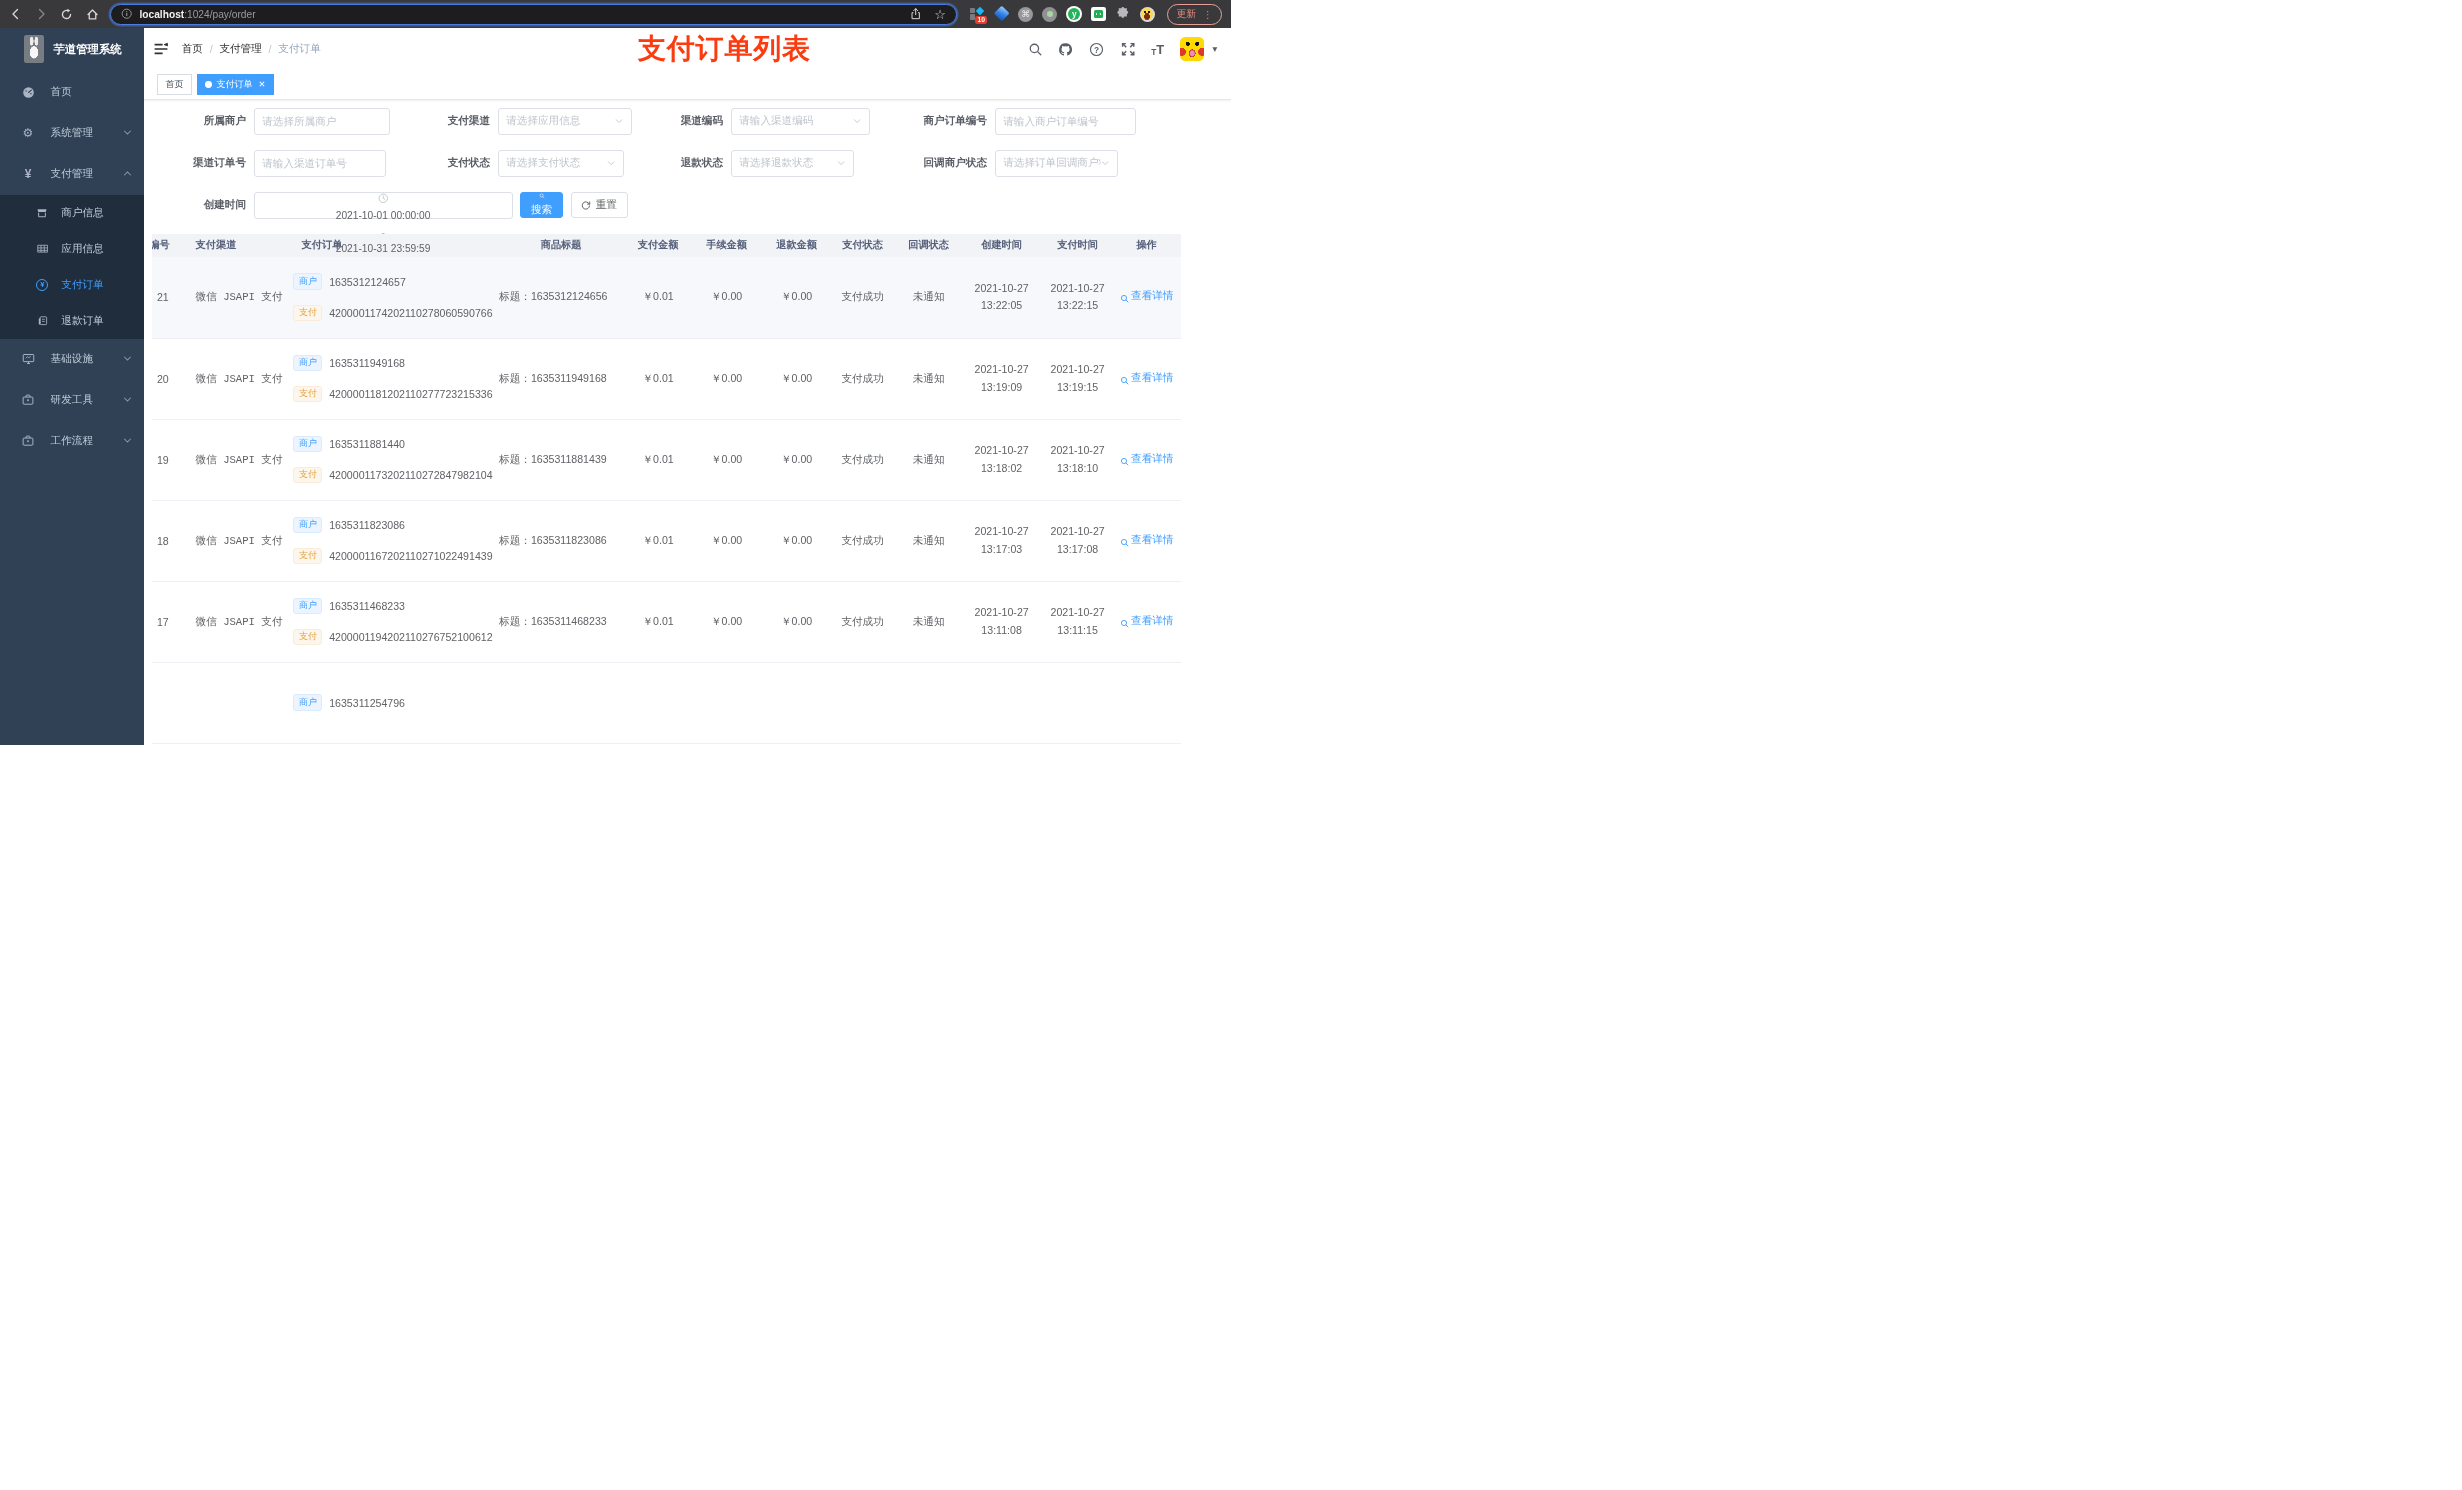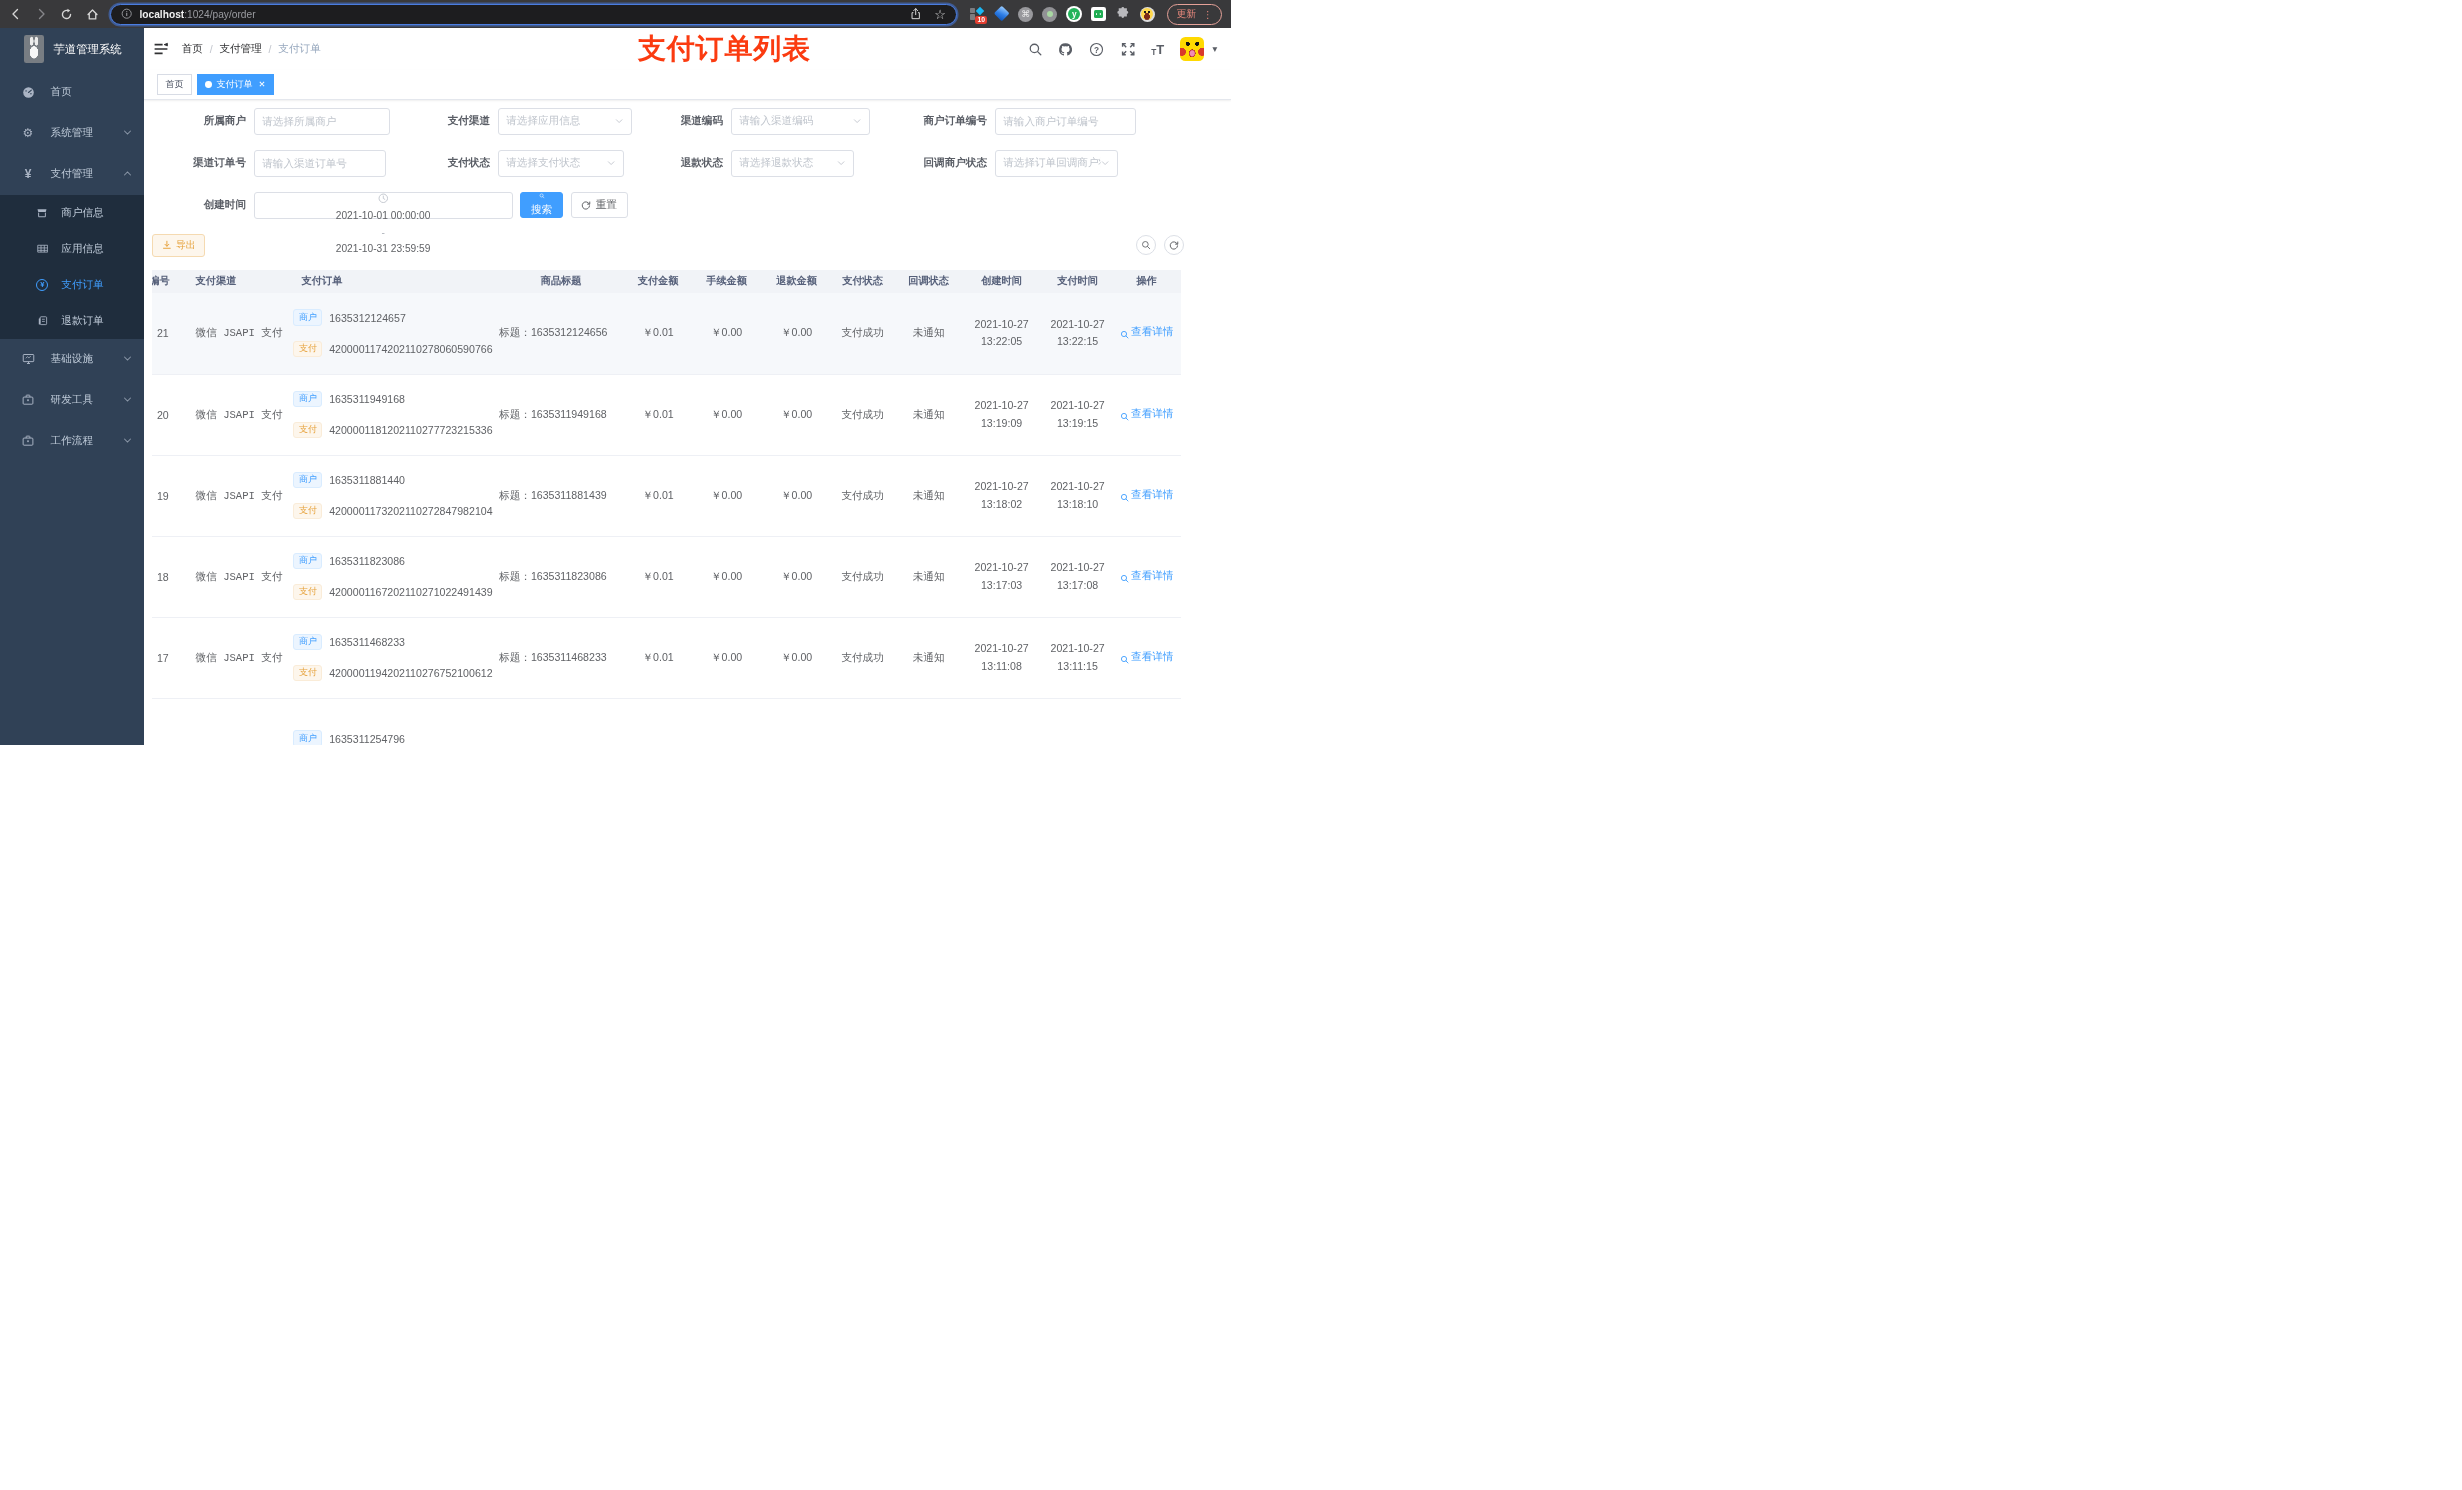--- a/index.html
+++ b/index.html
@@ -41,21 +41,21 @@
 
   
   .app { display:flex; height:717px; }
   .sidebar { width:144px; background:#304156; flex-shrink:0; color:#bfcbd9; }
   .logo-row { height:42px; display:flex; align-items:center; padding-left:24px; gap:9px; }
   .logo-img { width:20.4px; height:28px; border-radius:2.3px; background:
       radial-gradient(ellipse 6.8px 9.8px at 50% 62%, #f7f7f7 60%, transparent 65%),
       radial-gradient(ellipse 3px 6.8px at 38% 22%, #ececec 60%, transparent 70%),
       radial-gradient(ellipse 3px 6.8px at 62% 22%, #ececec 60%, transparent 70%),
       #787d83; }
-  .logo-title { color:#fff; font-size:11.4px; font-weight:400; }
+  .logo-title { color:#fff; font-size:11.4px; font-weight:700; }
   .menu { margin-top:1.5px; }
   .mitem { height:41px; display:flex; align-items:center; padding:0 12px 0 19px; font-size:10.6px; cursor:pointer; position:relative; }
   .mitem .mic { width:18px; margin-right:13.6px; display:flex; justify-content:center; color:#aab4c4; font-size:12px; }
   .mitem .chev { margin-left:auto; color:#8b97a8; }
   .submenu { background:#1f2d3d; }
   .smitem { height:36px; display:flex; align-items:center; padding-left:34px; font-size:10.6px; cursor:pointer; }
   .smitem .mic { width:16.7px; margin-right:10.6px; display:flex; justify-content:center; color:#aab4c4; font-size:11.4px; }
   .smitem.active { color:#409eff; }
   .smitem.active .mic { color:#409eff; }
   .yen-circ { width:12px; height:12px; border:1.1px solid currentColor; border-radius:50%; font-size:7.6px; font-weight:700; display:flex; align-items:center; justify-content:center; }
@@ -483,43 +483,20 @@
                 <svg width="9.8" height="9.8" viewBox="0 0 16 16">
                   <path d="M13.5 6.5 A6 6 0 1 0 14 9.5" stroke="currentColor" stroke-width="1.6" fill="none" stroke-linecap="round"></path>
                   <path d="M14.3 3.2 V6.8 H10.7" stroke="currentColor" stroke-width="1.6" fill="none" stroke-linecap="round"></path>
                 </svg>
                 <span>重置</span>
               </button>
           </div>
         </div>
       </div>
 
-      <div class="toolbar">
-        <button class="btn btn-export">
-            <svg width="9.8" height="9.8" viewBox="0 0 16 16">
-              <path d="M8 2 V10 M4.8 7 L8 10.2 L11.2 7" stroke="currentColor" stroke-width="1.6" fill="none" stroke-linecap="round" stroke-linejoin="round"></path>
-              <path d="M2.5 13.5 H13.5" stroke="currentColor" stroke-width="1.6" stroke-linecap="round"></path>
-            </svg>
-            <span>导出</span>
-          </button>
-        <div class="circ-btns">
-          <span class="circ">
-              <svg width="9.8" height="9.8" viewBox="0 0 18 18">
-                <circle cx="8" cy="8" r="5.2" stroke="currentColor" stroke-width="1.6" fill="none"></circle>
-                <path d="M12 12 L16 16" stroke="currentColor" stroke-width="1.6" stroke-linecap="round"></path>
-              </svg>
-            </span>
-          <span class="circ">
-              <svg width="9.8" height="9.8" viewBox="0 0 16 16">
-                <path d="M13.5 6.5 A6 6 0 1 0 14 9.5" stroke="currentColor" stroke-width="1.6" fill="none" stroke-linecap="round"></path>
-                <path d="M14.3 3.2 V6.8 H10.7" stroke="currentColor" stroke-width="1.6" fill="none" stroke-linecap="round"></path>
-              </svg>
-            </span>
-        </div>
-      </div>
 
       <div class="table-wrap">
         <table>
           <colgroup>
             <col style="width:29px">
               <col style="width:106px">
               <col style="width:208px">
               <col style="width:133px">
             <col style="width:61px">
               <col style="width:76px">

